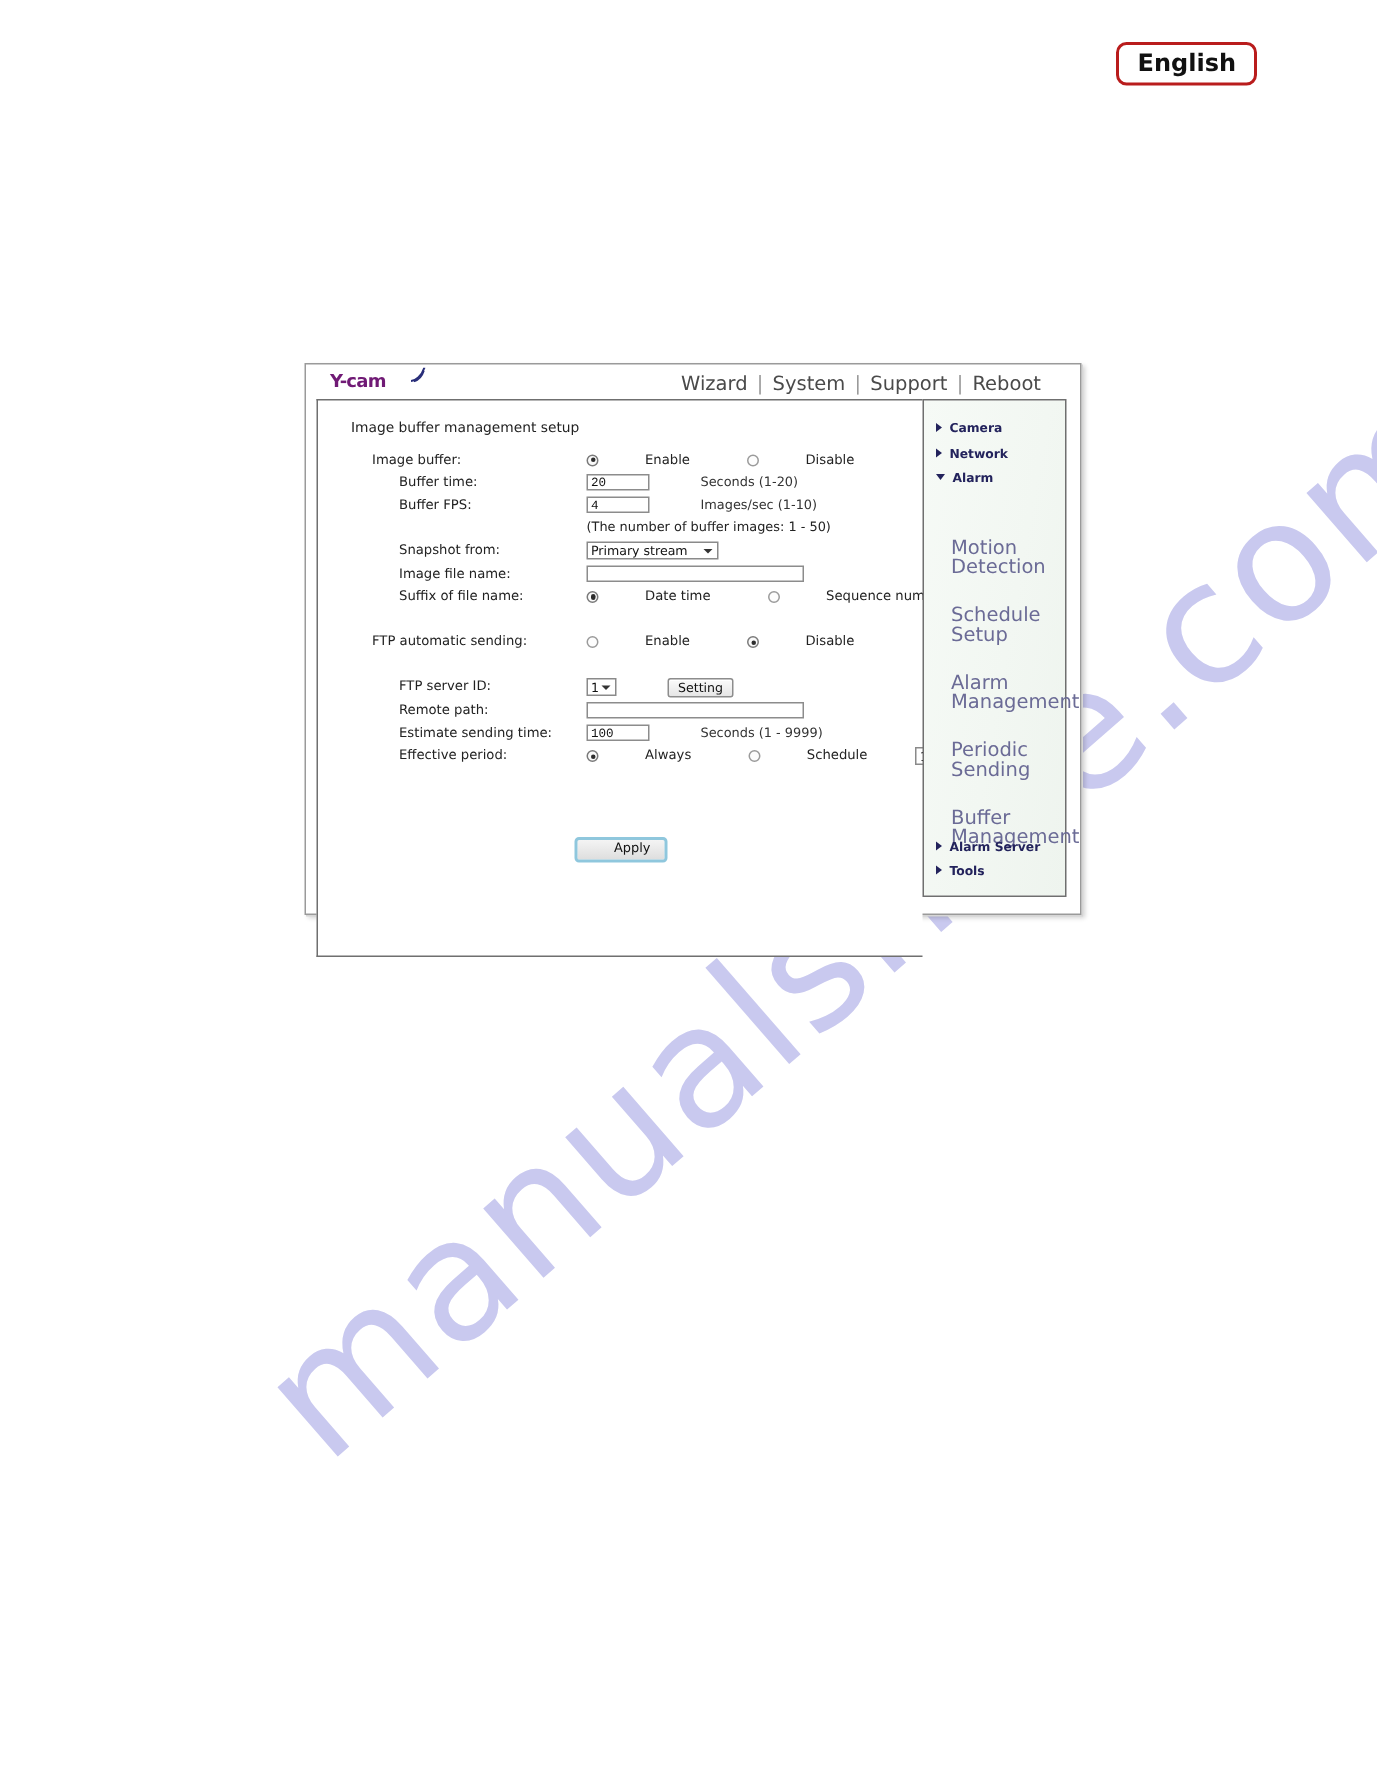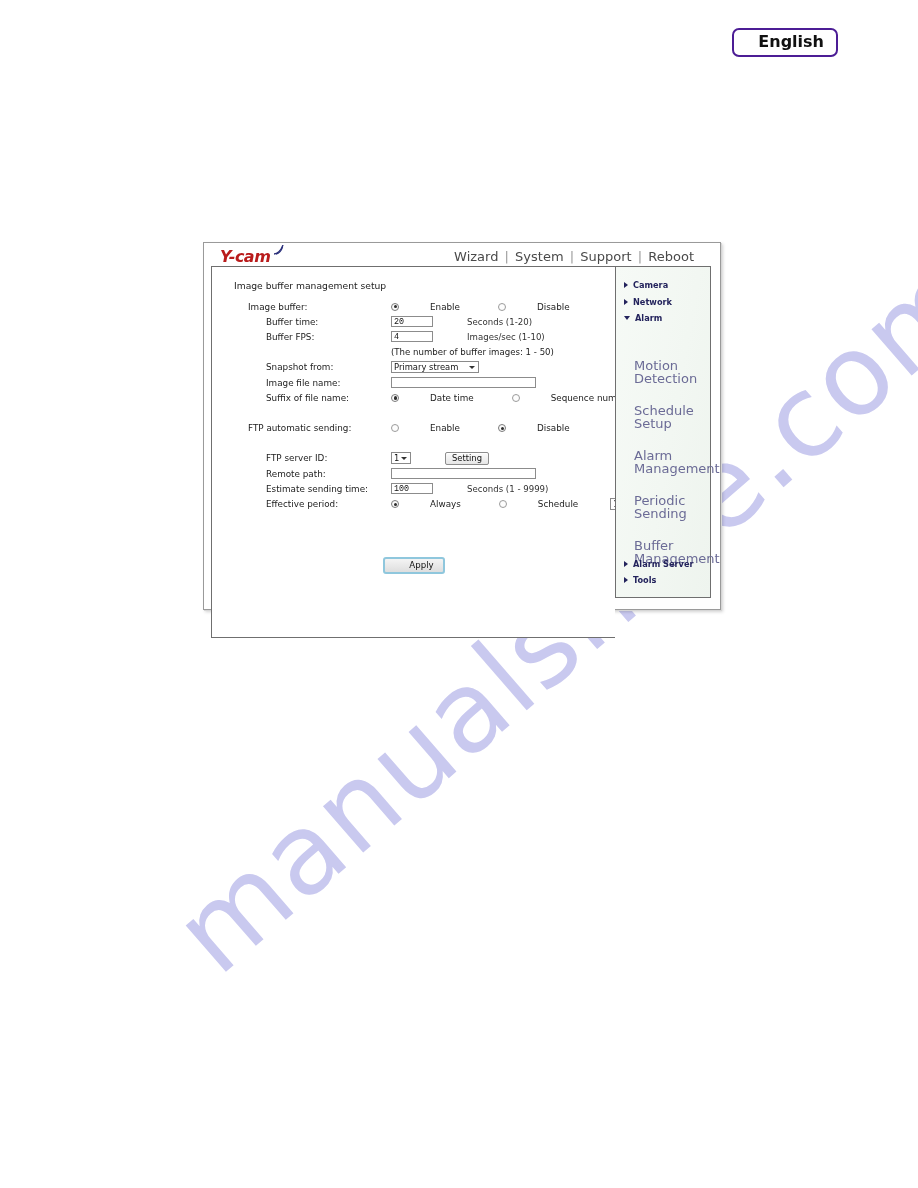--- a/index.html
+++ b/index.html
@@ -19,22 +19,22 @@
     font-family:"DejaVu Sans","Liberation Sans",sans-serif;
     font-size:112px;font-weight:400;color:#c9c9ef;
     white-space:nowrap;letter-spacing:2px;
     transform:rotate(-41deg);transform-origin:0 0;
     left:150px;top:900px;
   }
 
   
   #lang-badge{
     position:absolute;right:80px;top:28px;z-index:20;
-    border:2px solid #4c1d95;border-radius:7px;
-    padding:3px 12px 4px 24px;background:#fff;
+    border:2px solid #b91c1c;border-radius:7px;
+    padding:3px 12px 4px 12px;background:#fff;
     font-size:16px;font-weight:bold;color:#111;
     font-family:"DejaVu Sans","Liberation Sans",sans-serif;
     line-height:1.15;
   }
 
   
   #device-window{
     position:absolute;left:203px;top:242px;width:516px;height:366px;
     background:#ffffff;z-index:10;
     border:1px solid #9a9a9a;
@@ -45,22 +45,22 @@
     background:#fff;
   }
 
   
   #app-header{
     position:relative;height:21px;background:#fff;
   }
   #logo{
     position:absolute;left:14px;top:2px;
     font-family:"DejaVu Sans","Liberation Sans",sans-serif;
-    font-style:italic;font-weight:bold;font-size:16px;
-    color:#b91c1c;letter-spacing:-0.5px;
+    font-weight:bold;font-size:12px;
+    color:#701a75;letter-spacing:-0.5px;
   }
   #logo-swoosh{
     position:absolute;left:67px;top:0px;
     width:12px;height:10px;
   }
   #top-links{
     position:absolute;right:20px;top:4px;
     font-size:13px;color:#4a4a4a;white-space:nowrap;text-align:center;
   }
   #top-links span.lk{cursor:pointer;}

